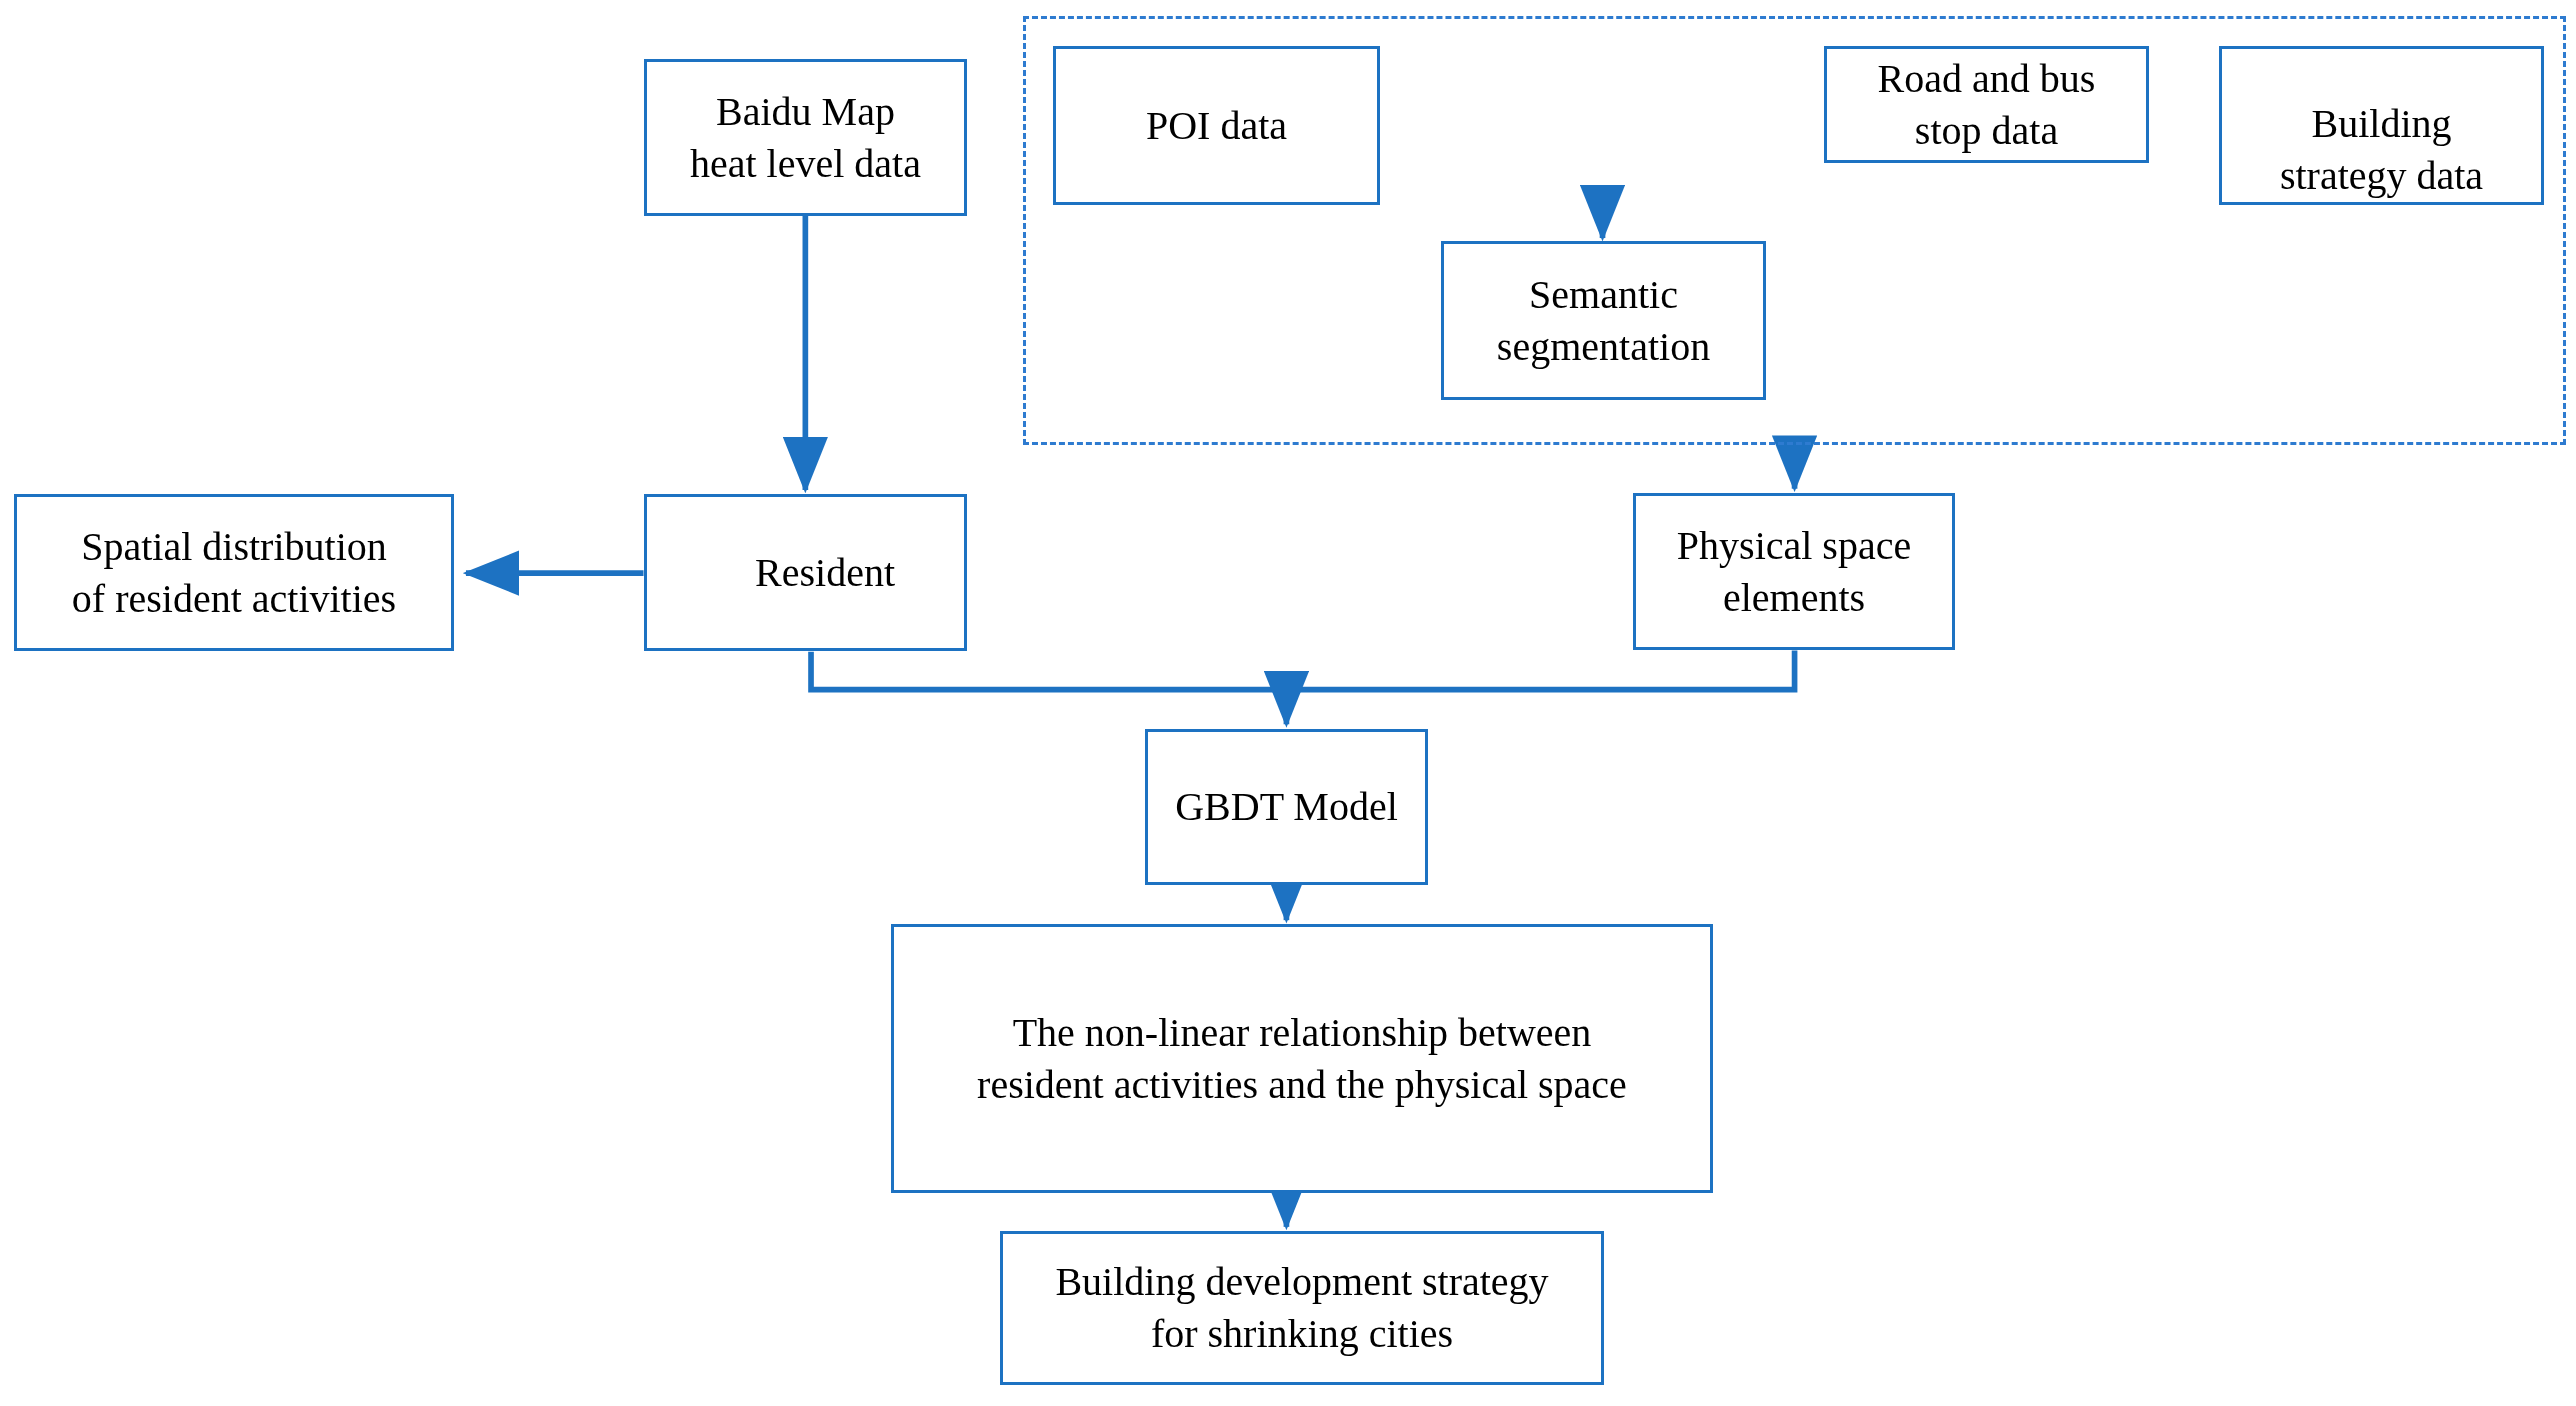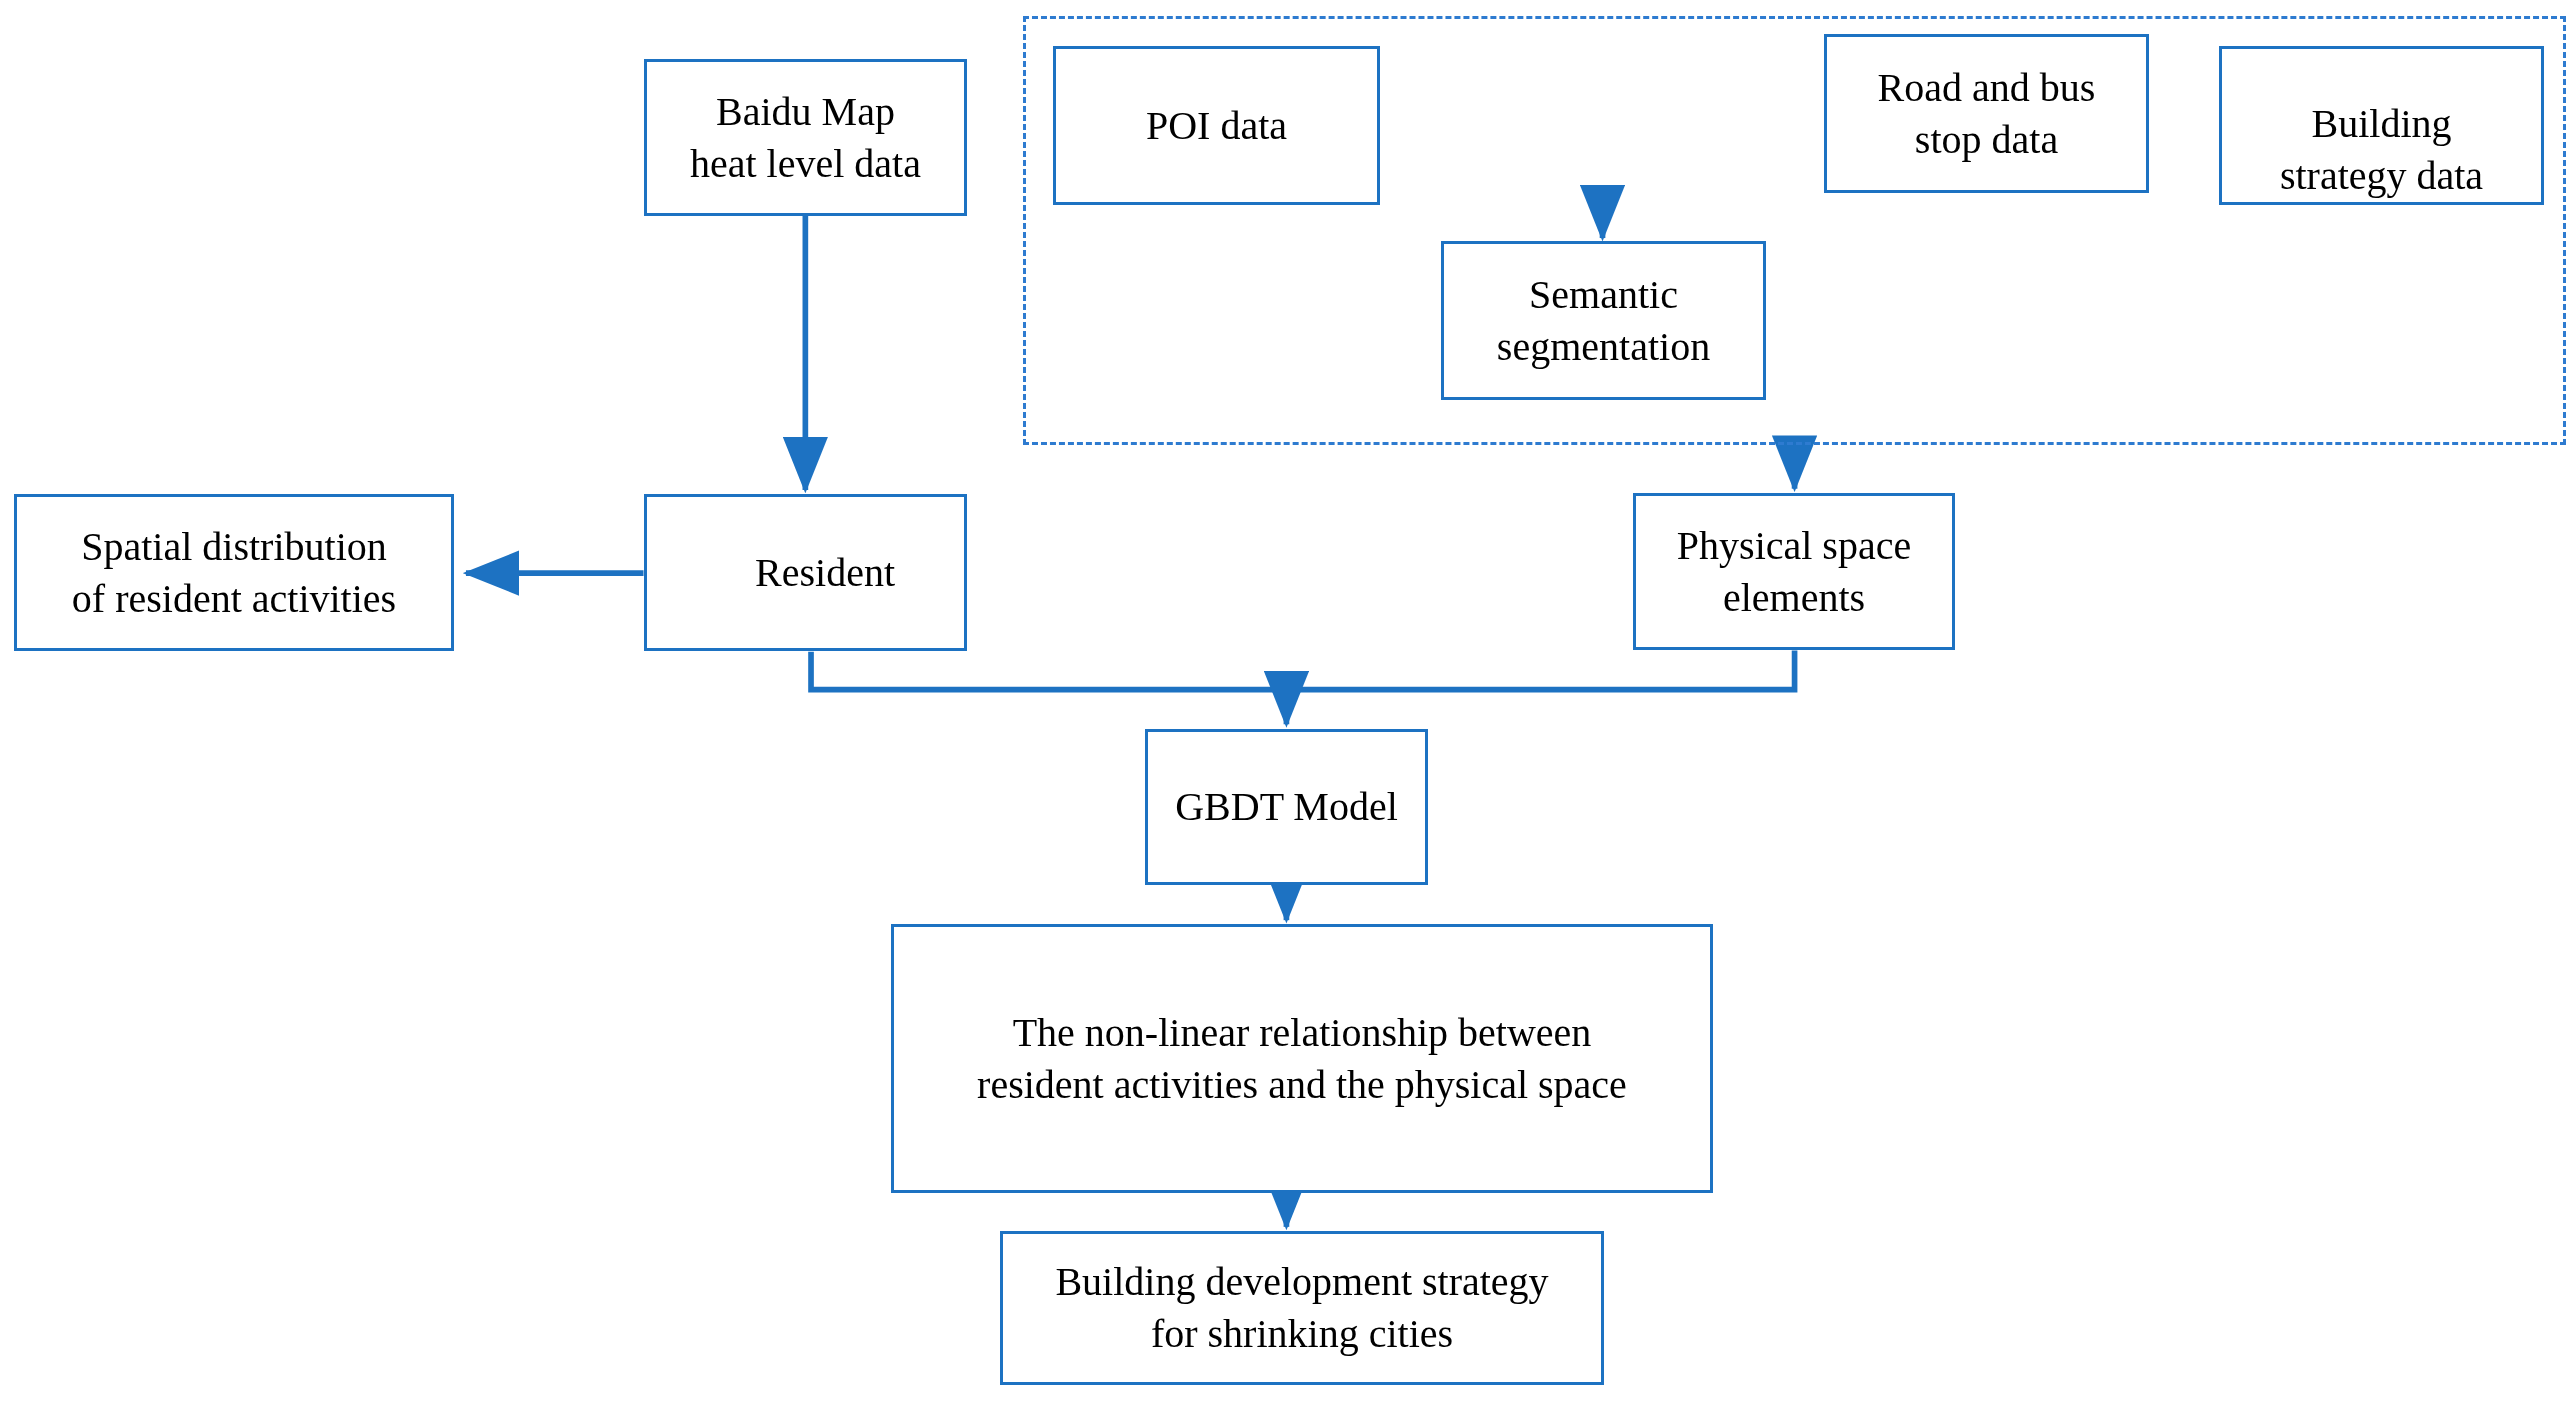--- a/index.html
+++ b/index.html
@@ -90,21 +90,21 @@
       <span>Baidu Map</span>
       <span>heat level data</span>
     </span>
   </div>
 
   <div class="node fs-lg" style="left:1053px; top:46px; width:327px; height:159px;">
     <span>POI data</span>
   </div>
 
 
-  <div class="node fs-lg" style="left:1824px; top:34px; width:325px; height:159px;">
+  <div class="node fs-lg" style="left:1824px; top:46px; width:325px; height:117px;">
     <span>
       <span>Road and bus</span>
       <span>stop data</span>
     </span>
   </div>
 
   <div class="node fs-lg" style="left:2219px; top:46px; width:325px; height:159px;align-items:flex-end;">
     <span>
       <span>Building</span>
       <span>strategy data</span>

